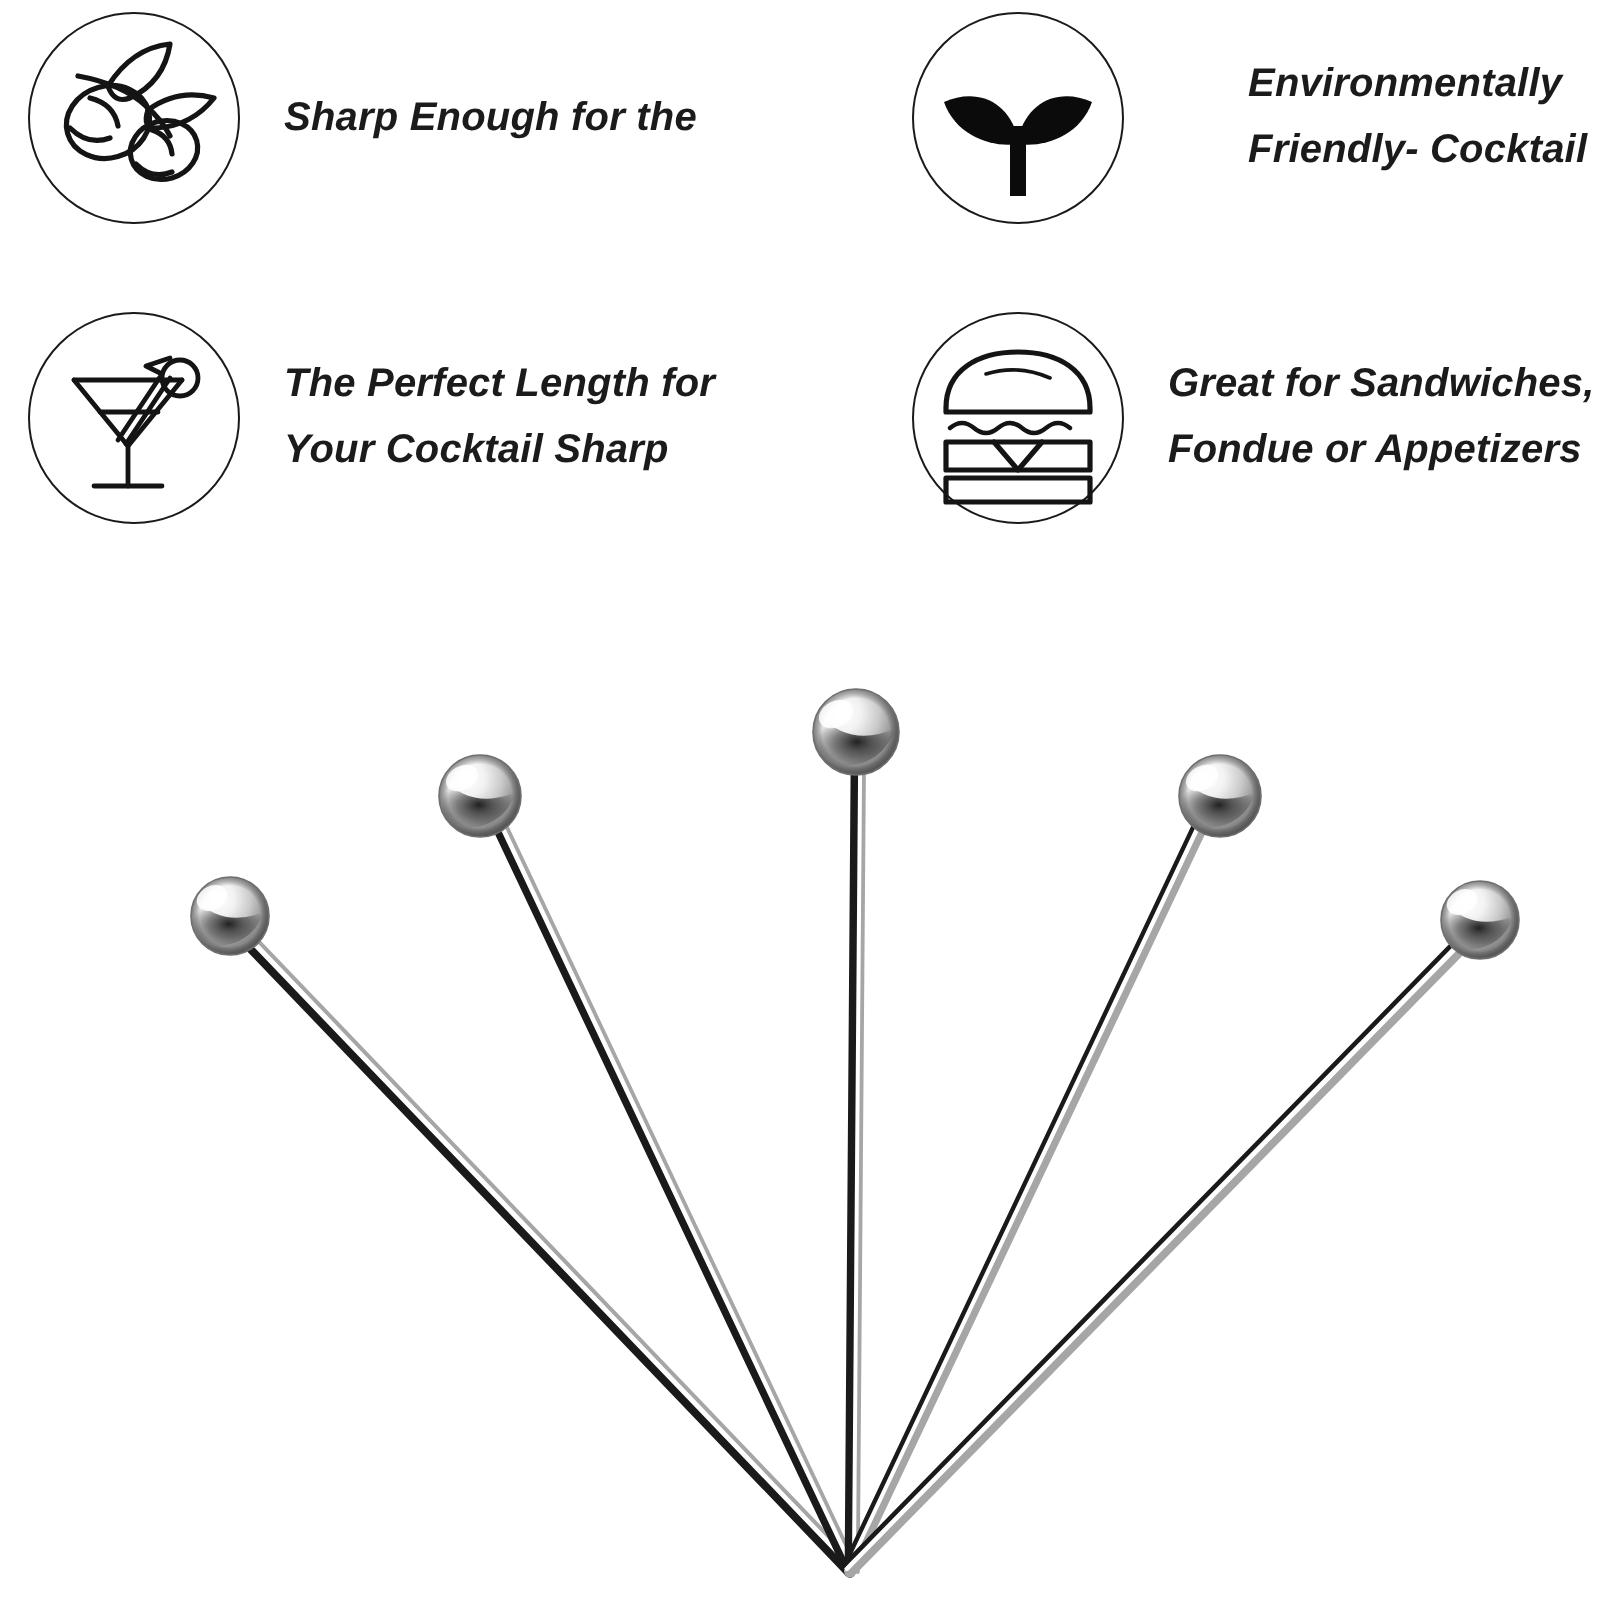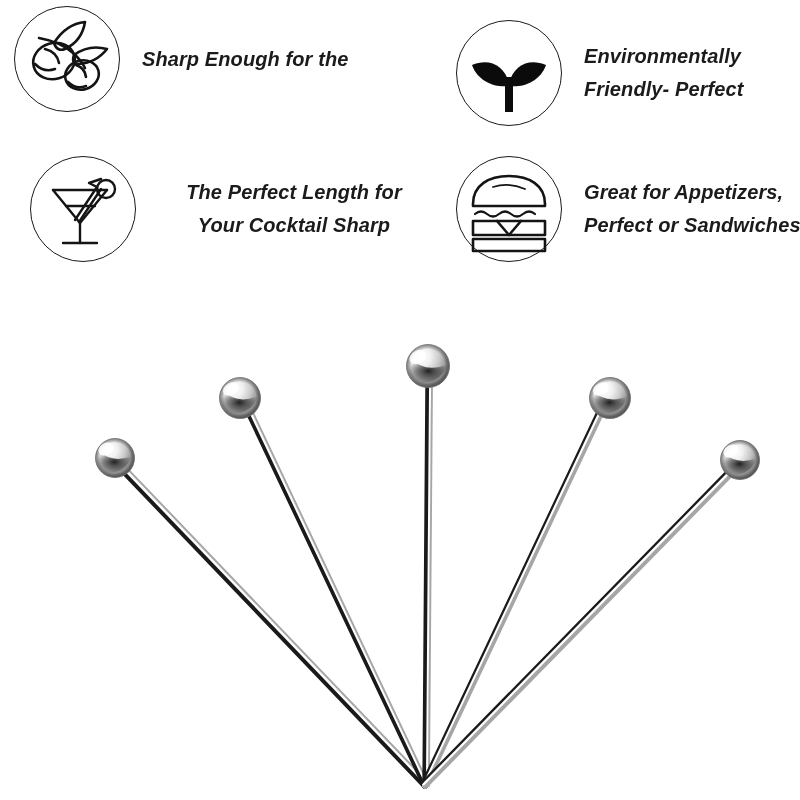--- a/index.html
+++ b/index.html
@@ -23,22 +23,22 @@
     top: 0;
     width: 800px;
     height: 300px;
   }
   .feature {
     position: absolute;
     display: flex;
     align-items: center;
   }
   .feature.f0 { left: 14px;  top: 6px;   width: 400px; }
-  .feature.f1 { left: 456px; top: 20px;   width: 344px; }
-  .feature.f2 { left: 30px;  top: 156px; width: 400px; text-align: center; }
+  .feature.f1 { left: 456px; top: 6px;   width: 344px; gap: 40px; }
+  .feature.f2 { left: 14px;  top: 156px; width: 400px; }
   .feature.f3 { left: 456px; top: 156px; width: 344px; }
 
   .icon-circle {
     flex: 0 0 auto;
     width: 106px;
     height: 106px;
     border-radius: 50%;
     border: 1px solid #1a1a1a;
     box-sizing: border-box;
     display: flex;
@@ -110,21 +110,21 @@
             <path d="M43 56 C30 58 12 52 6 35 C22 28 38 34 43 53 Z"></path>
 
             <path d="M43 56 C56 58 74 52 80 35 C64 28 48 34 43 53 Z"></path>
 
             <rect x="39" y="47" width="8" height="35"></rect>
           </g>
         </svg>
       </div>
       <div class="feature-text">
         <span class="line">Environmentally</span>
-        <span class="line">Friendly- Perfect</span>
+        <span class="line">Friendly- Cocktail</span>
       </div>
     </div>
 
     <div class="feature f2">
       <div class="icon-circle">
         <svg width="88" height="88" viewBox="0 0 88 88">
           <g fill="none" stroke="#141414" stroke-width="2.4" stroke-linecap="round" stroke-linejoin="round">
 
             <path d="M14 25 L68 25"></path>
 
@@ -162,22 +162,22 @@
 
             <rect x="8" y="56" width="72" height="14"></rect>
 
             <path d="M32 56 L44 70 L56 56"></path>
 
             <rect x="8" y="74" width="72" height="12"></rect>
           </g>
         </svg>
       </div>
       <div class="feature-text">
-        <span class="line">Great for Appetizers,</span>
-        <span class="line">Perfect or Sandwiches</span>
+        <span class="line">Great for Sandwiches,</span>
+        <span class="line">Fondue or Appetizers</span>
       </div>
     </div>
   </div>
 
   <div class="picks">
     <svg width="800" height="500" viewBox="0 300 800 500">
       <defs>
 
         <radialGradient id="ballGrad" cx="34%" cy="28%" r="78%">
           <stop offset="0%" stop-color="#ffffff"></stop>

